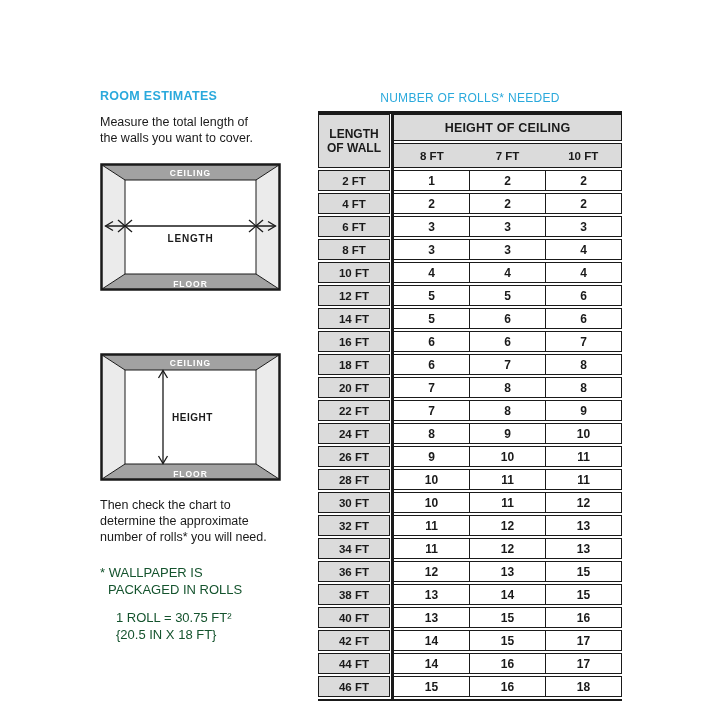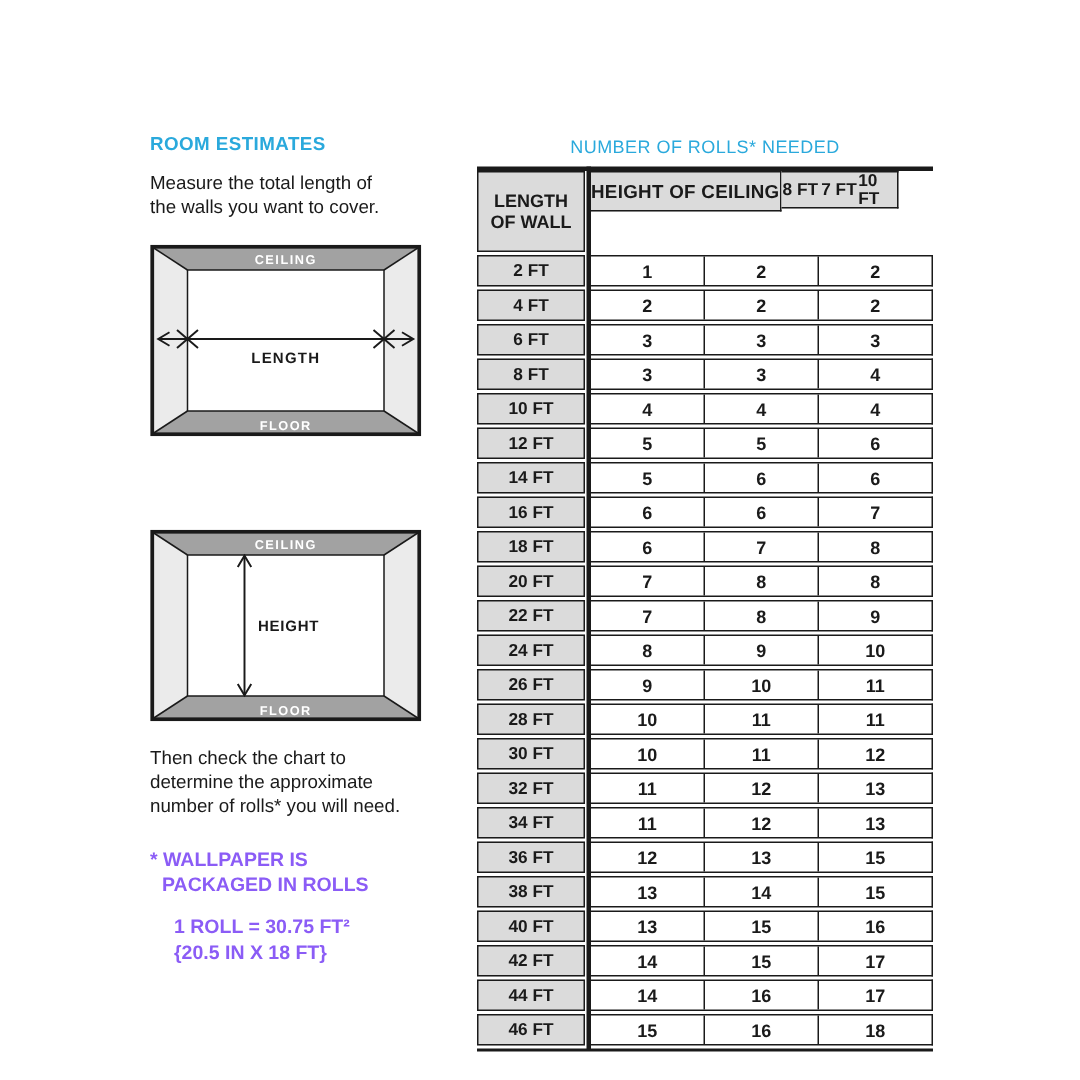--- a/index.html
+++ b/index.html
@@ -6,36 +6,36 @@
   html,body { background:#ffffff; }
   body { font-family:"Liberation Sans","DejaVu Sans",sans-serif; color:#1a1a1a; }
   #canvas { position:relative; width:720px; height:720px; background:#ffffff; overflow:hidden; }
 
   .abs { position:absolute; }
 
   .page-title { left:100px; top:12px; font-size:22px; font-weight:700; letter-spacing:0.2px; color:var(--accent); }
 
   .sec-head { font-size:12.5px; font-weight:700; letter-spacing:0.3px; color:var(--accent); }
   .body-text { font-size:12.5px; line-height:16px; white-space:pre-line; color:#1a1a1a; }
-  .foot-bold { font-size:13px; font-weight:700; line-height:17px; color:#8b5cf6; }
+  .foot-bold { font-size:13px; font-weight:400; line-height:17px; color:#14532d; }
   .indent2 { padding-left:8px; }
 
   .diagram { left:100px; width:181px; height:128px; }
 
   .tbl-heading { left:318px; top:91px; width:304px; text-align:center; font-size:12px; font-weight:400; letter-spacing:0.3px; color:var(--accent); }
 
   .tbl { left:318px; top:111px; width:304px; }
   .tbl-topborder { position:absolute; left:0; top:0; width:100%; height:3px; background:#1a1a1a; }
   .tbl-divider  { position:absolute; left:73px; top:0; bottom:1px; width:3px; background:#1a1a1a; }
 
   .thead { display:flex; margin-top:3px; margin-bottom:2px; }
   .thead-label { width:72px; height:54px; border:1px solid #1a1a1a; background:var(--cellgray);
                  display:flex; flex-direction:column; align-items:center; justify-content:center;
                  font-weight:700; font-size:12px; line-height:14px; text-align:center; }
-  .thead-right { flex:1; margin-left:4px; display:flex; flex-direction:row; }
+  .thead-right { flex:1; margin-left:4px; display:flex; flex-direction:column;justify-content:space-between; }
   .thead-group { height:27px; margin-bottom:2px; border-top:1px solid #1a1a1a; border-bottom:1px solid #1a1a1a; border-right:1.5px solid #1a1a1a;
                  background:var(--cellgray); display:flex; align-items:center; justify-content:center;
                  font-weight:700; font-size:12.5px; letter-spacing:0.2px; }
   .thead-sub { height:25px; display:flex; border-top:1px solid #1a1a1a; border-bottom:1px solid #1a1a1a; border-right:1.5px solid #1a1a1a;
                background:var(--cellgray); }
   .thead-sub > div { flex:1; display:flex; align-items:center; justify-content:center; font-weight:700; font-size:11.5px; }
 
   .trow { display:flex; height:21px; margin-bottom:2px; }
   .tlabel { width:72px; border:1px solid #1a1a1a; background:var(--cellgray);
             display:flex; align-items:center; justify-content:center; font-weight:700; font-size:11.5px; }

